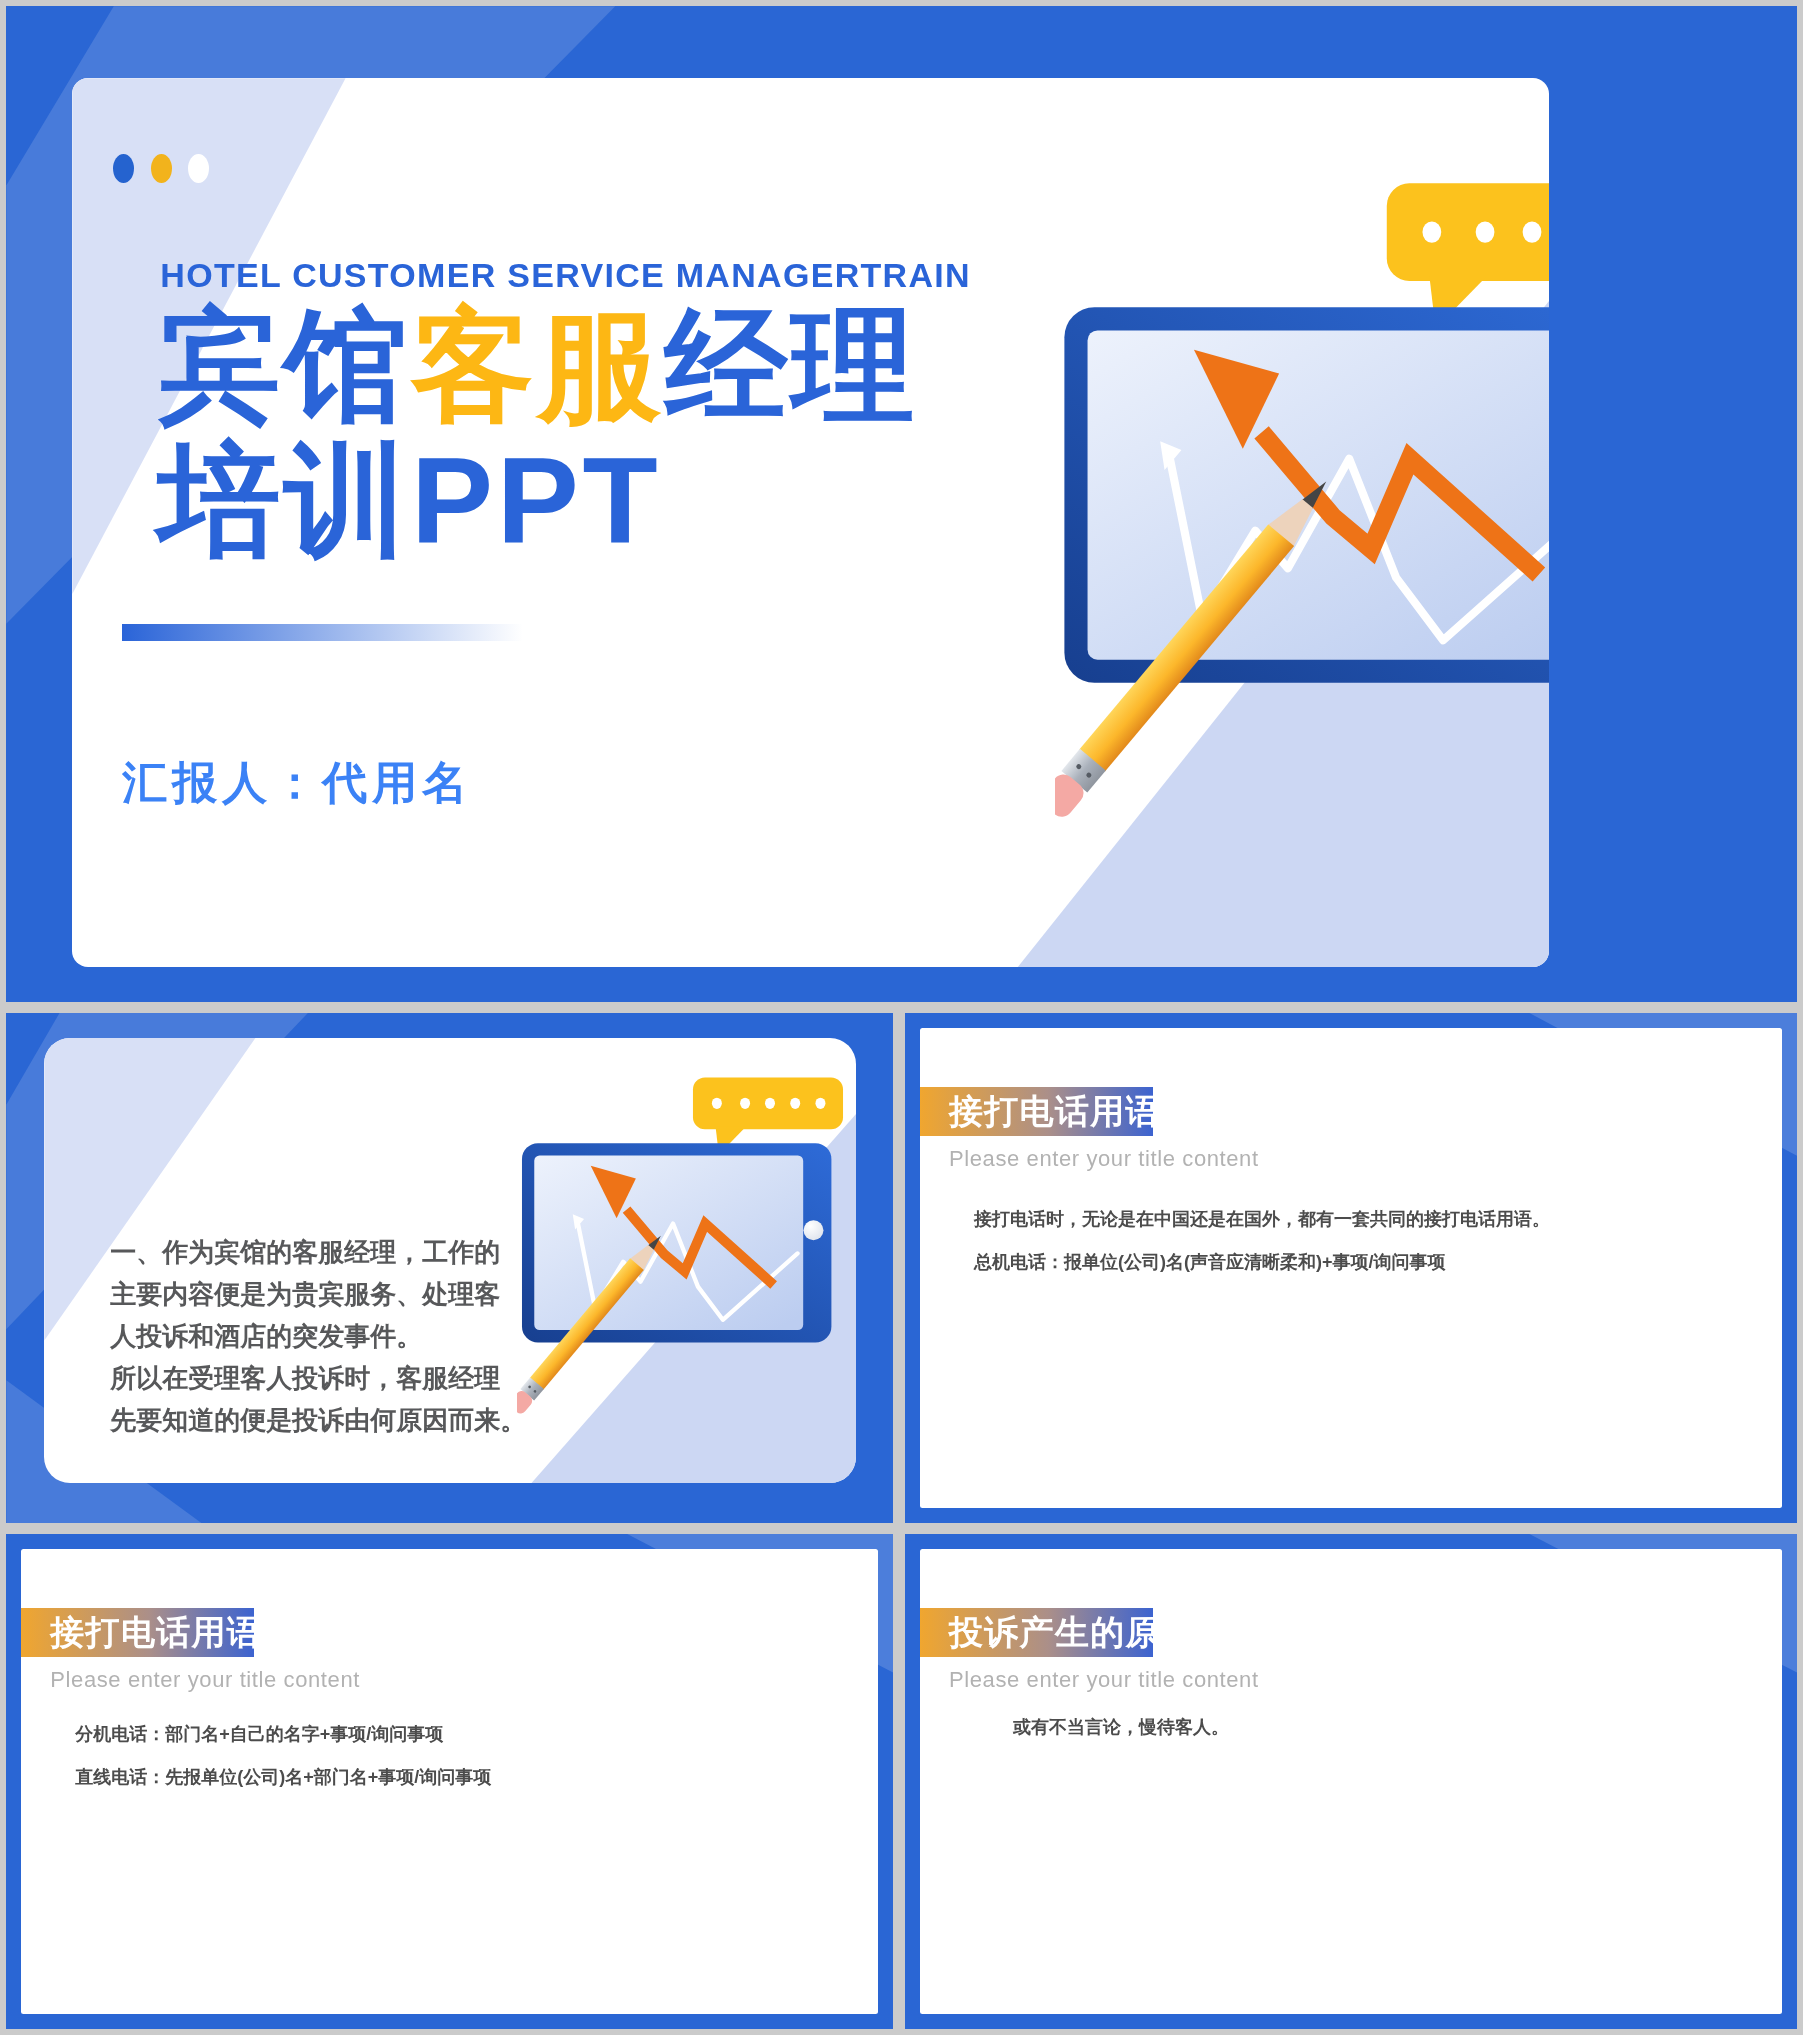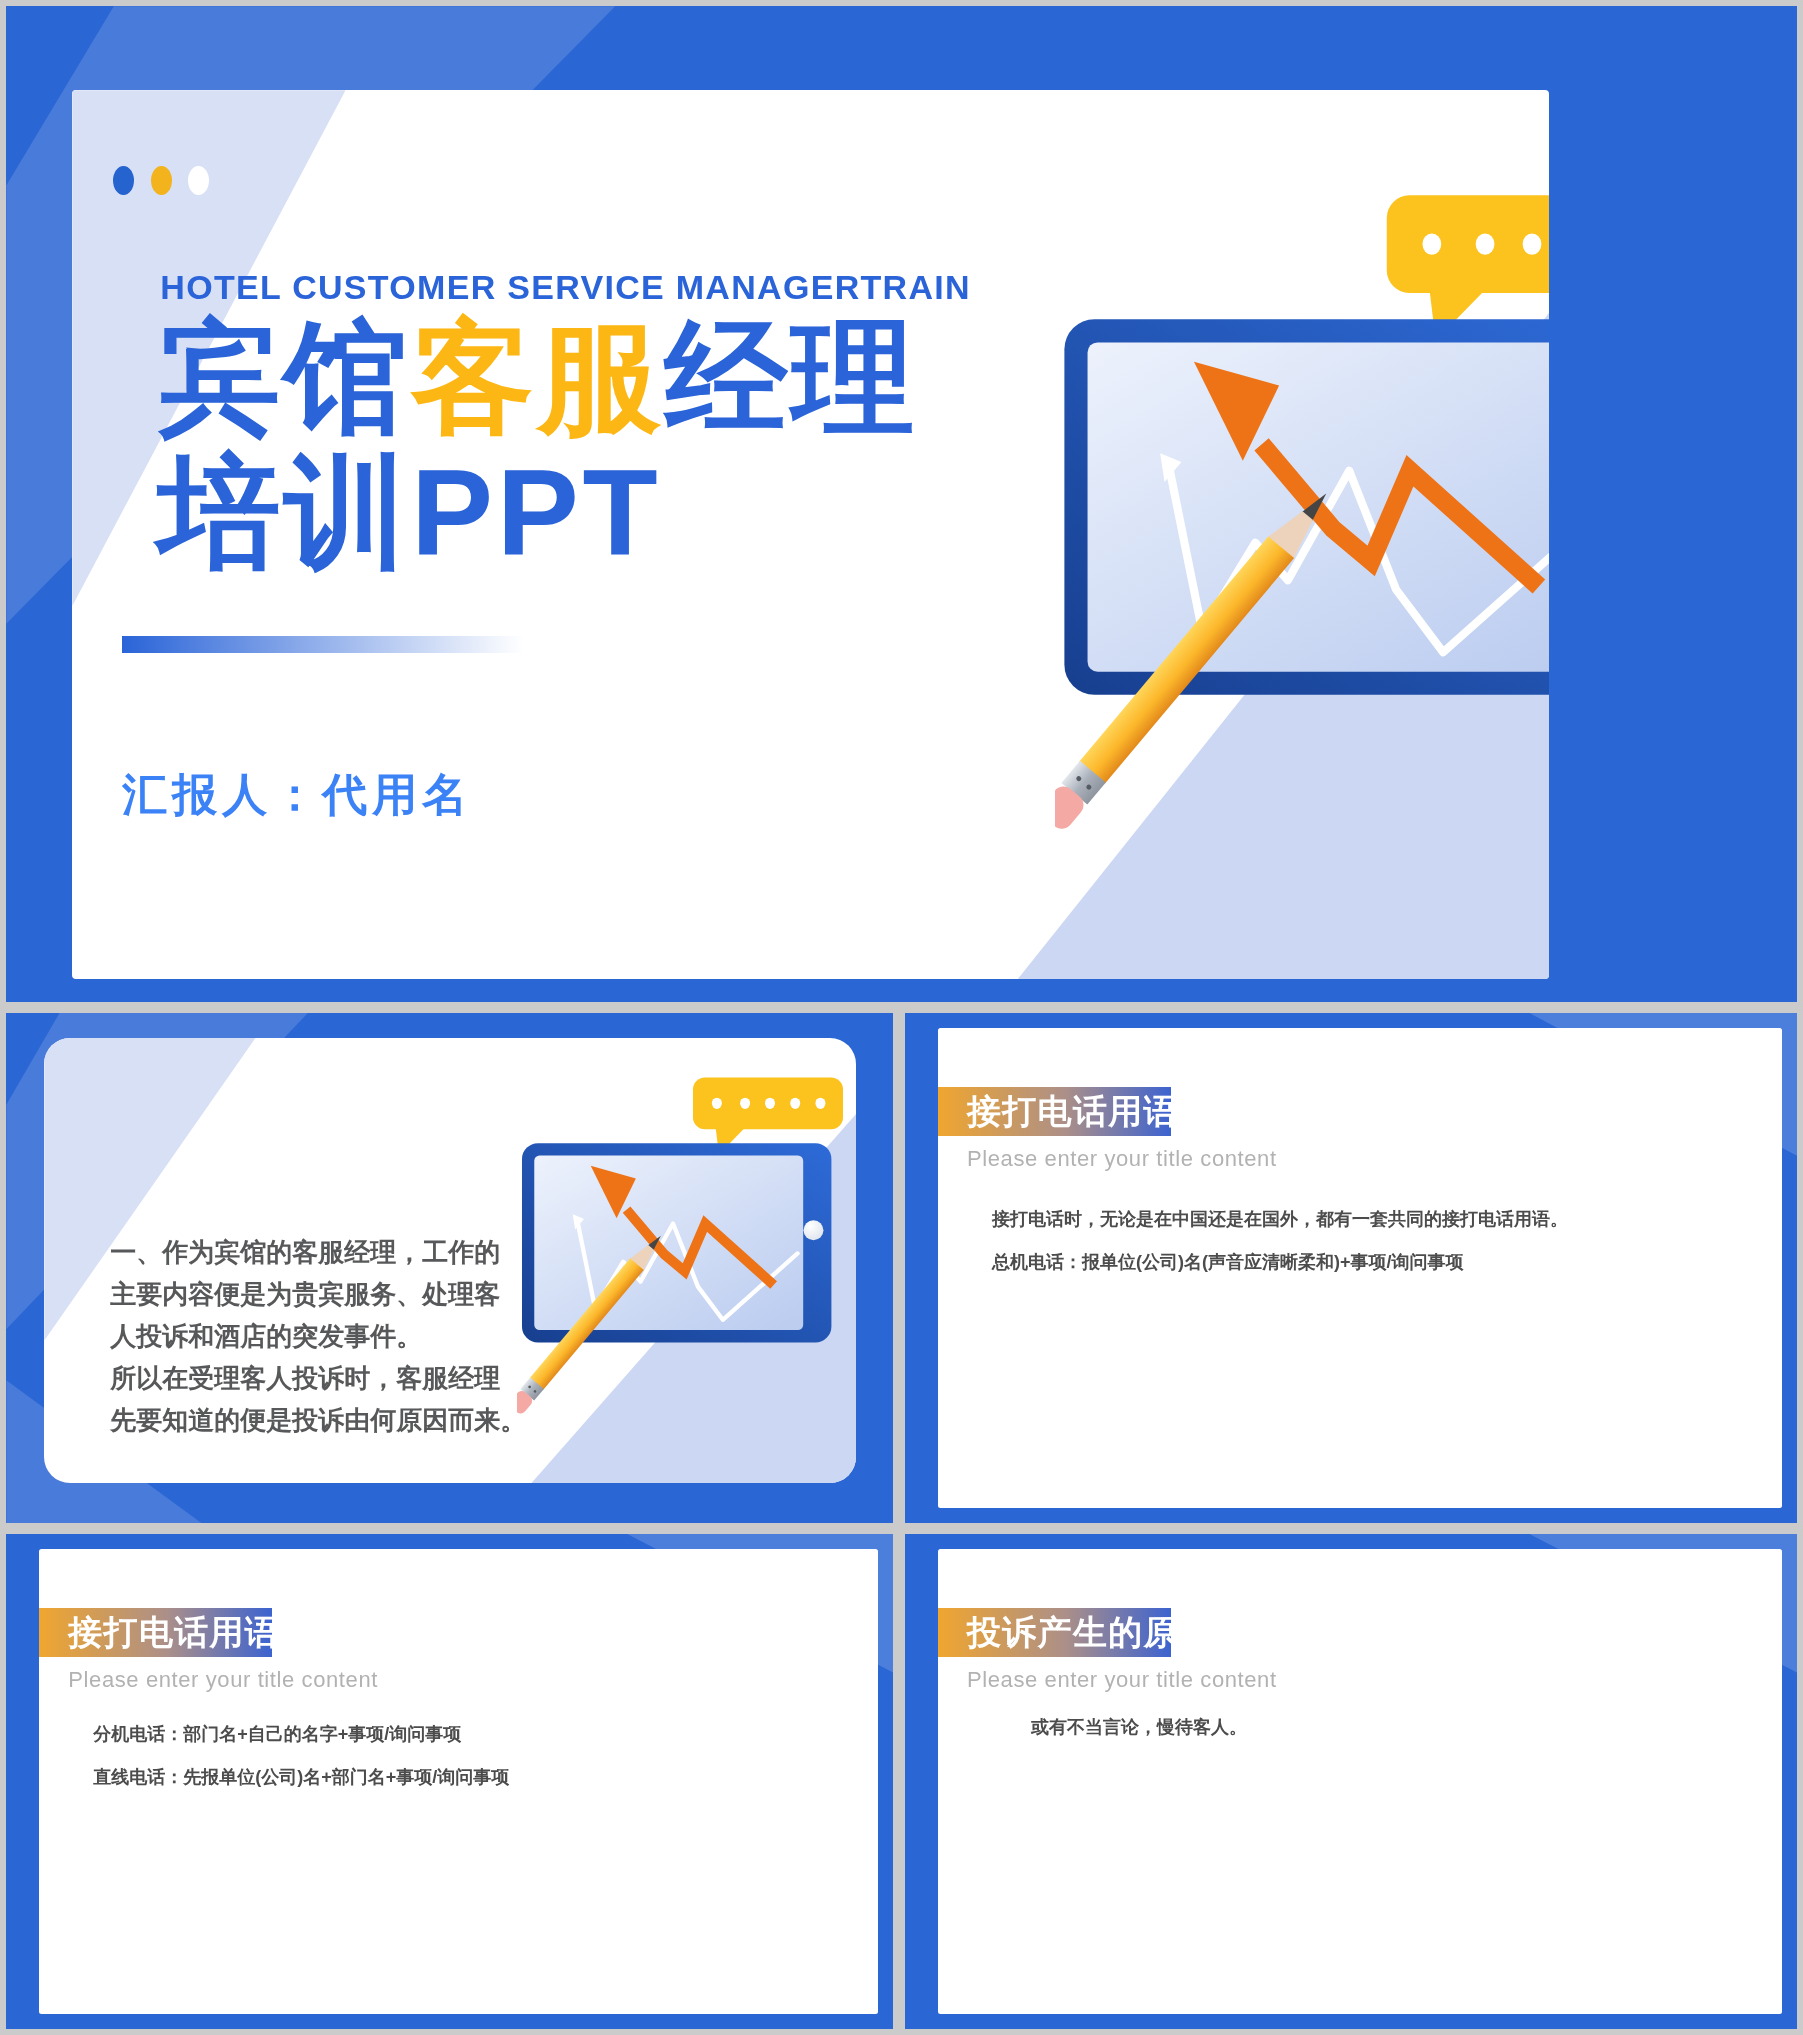--- a/index.html
+++ b/index.html
@@ -18,23 +18,23 @@
 
   
   .wedge-tr{position:absolute;inset:0;background:rgba(255,255,255,.16);
     clip-path:polygon(70% 0,100% 0,100% 28%);pointer-events:none;}
   .wedge-tl{position:absolute;inset:0;background:rgba(255,255,255,.14);
     clip-path:polygon(6% 0,34% 0,0 62%,0 18%);pointer-events:none;}
   .wedge-bl{position:absolute;inset:0;background:rgba(255,255,255,.14);
     clip-path:polygon(0 72%,22% 100%,0 100%);pointer-events:none;}
 
   .card{position:absolute;background:#ffffff;overflow:hidden;}
-  #cover .card{left:66px;top:84px;width:1477px;height:889px;border-radius:4px;}
+  #cover .card{left:66px;top:72px;width:1477px;height:889px;border-radius:16px;}
   #s2 .card{left:38px;top:25px;width:812px;height:445px;border-radius:26px;}
-  .frame-card{position:absolute;inset:15px;background:#ffffff;border-radius:2.5px;overflow:hidden;margin-left:18px;}
+  .frame-card{position:absolute;inset:15px;background:#ffffff;border-radius:2.5px;overflow:hidden;}
 
   .tri-tl{position:absolute;inset:0;background:#d8e0f6;pointer-events:none;}
   #cover .tri-tl{clip-path:polygon(0 0,18.5% 0,0 58%);}
   #s2 .tri-tl{clip-path:polygon(0 0,26% 0,0 68%);}
   .tri-br{position:absolute;inset:0;background:#ccd7f3;pointer-events:none;}
   #cover .tri-br{clip-path:polygon(100% 25%,100% 100%,64% 100%);}
   #s2 .tri-br{clip-path:polygon(100% 17%,100% 100%,60% 100%);}
 
   
   .dots{position:absolute;left:41px;top:76px;display:flex;gap:16.3px;}

